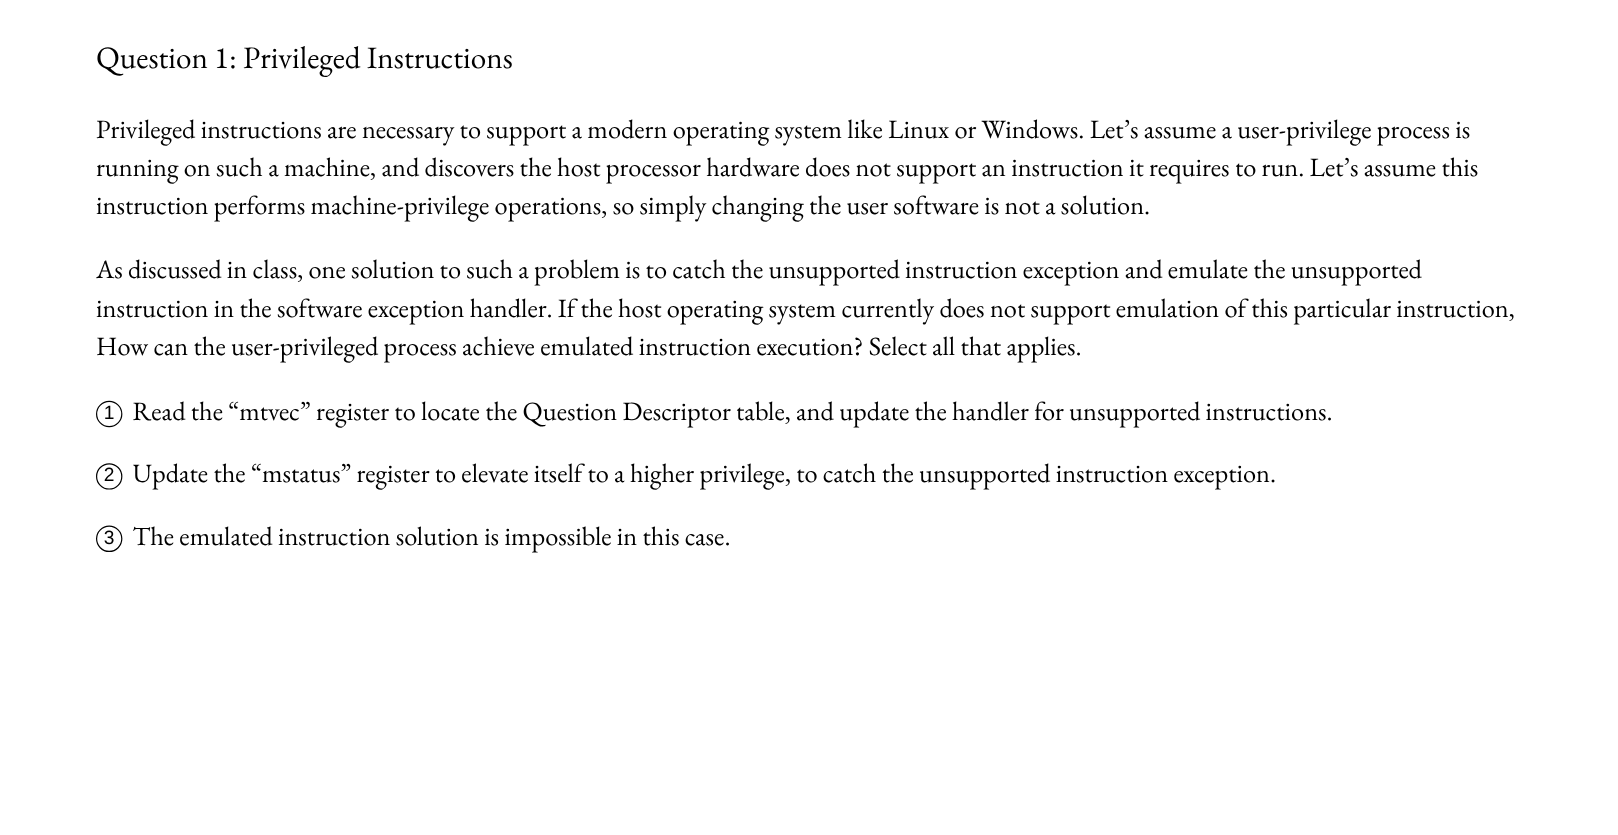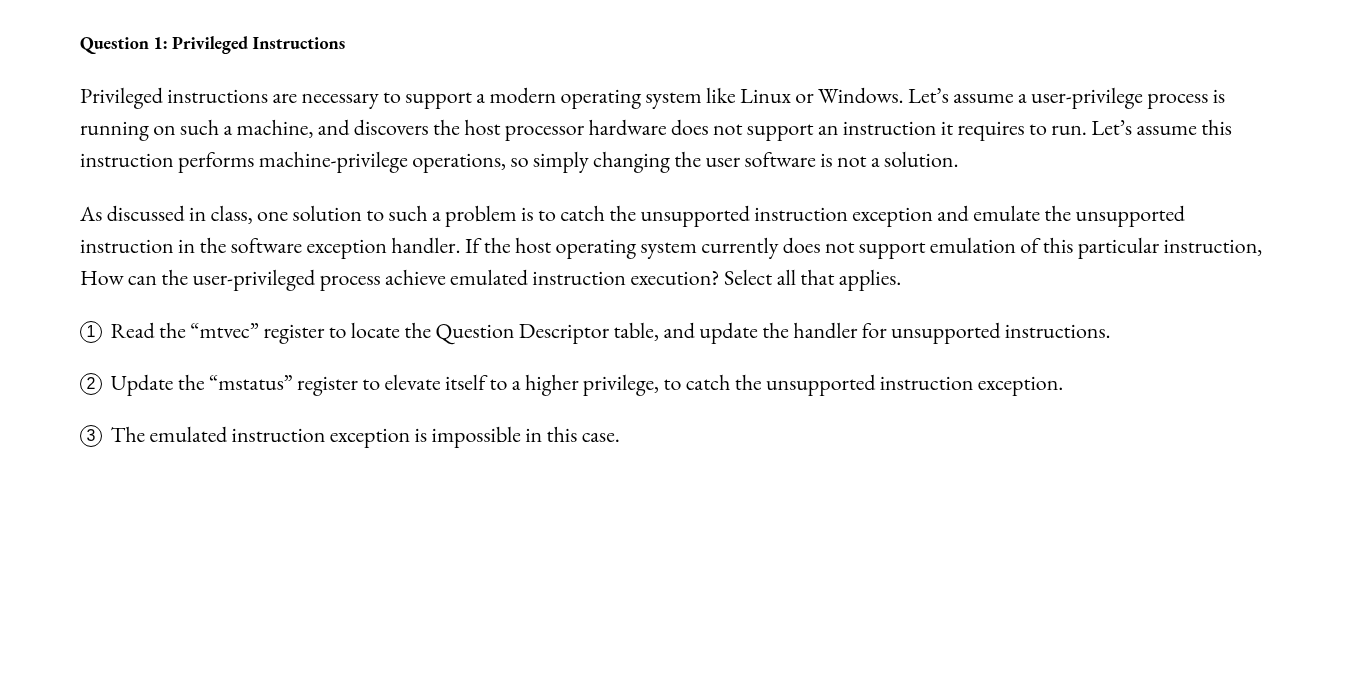--- a/index.html
+++ b/index.html
@@ -10,22 +10,22 @@
     body {
       font-family: Garamond, 'EB Garamond', 'Adobe Garamond Pro', Georgia, 'Times New Roman', serif;
       background: #fff;
       color: #000;
       padding: 30px 80px 40px 80px;
       width: 1348px;
       font-size: 22px;
       line-height: 1.45;
     }
     .heading {
-      font-weight: bold;
-      font-size: 18px;
+      font-weight: normal;
+      font-size: 26px;
       margin-bottom: 24px;
     }
     .para {
       margin-bottom: 22px;
     }
     .option {
       margin-bottom: 20px;
     }
     .circled {
       display: inline-block;
@@ -52,14 +52,14 @@
 
 <div class="option">
   <span class="circled">1</span><span> Read the “mtvec” register to locate the Question Descriptor table, and update the handler for unsupported instructions.</span>
 </div>
 
 <div class="option">
   <span class="circled">2</span><span> Update the “mstatus” register to elevate itself to a higher privilege, to catch the unsupported instruction exception.</span>
 </div>
 
 <div class="option">
-  <span class="circled">3</span><span> The emulated instruction exception is impossible in this case.</span>
+  <span class="circled">3</span><span> The emulated instruction solution is impossible in this case.</span>
 </div>
 
 </body></html>

